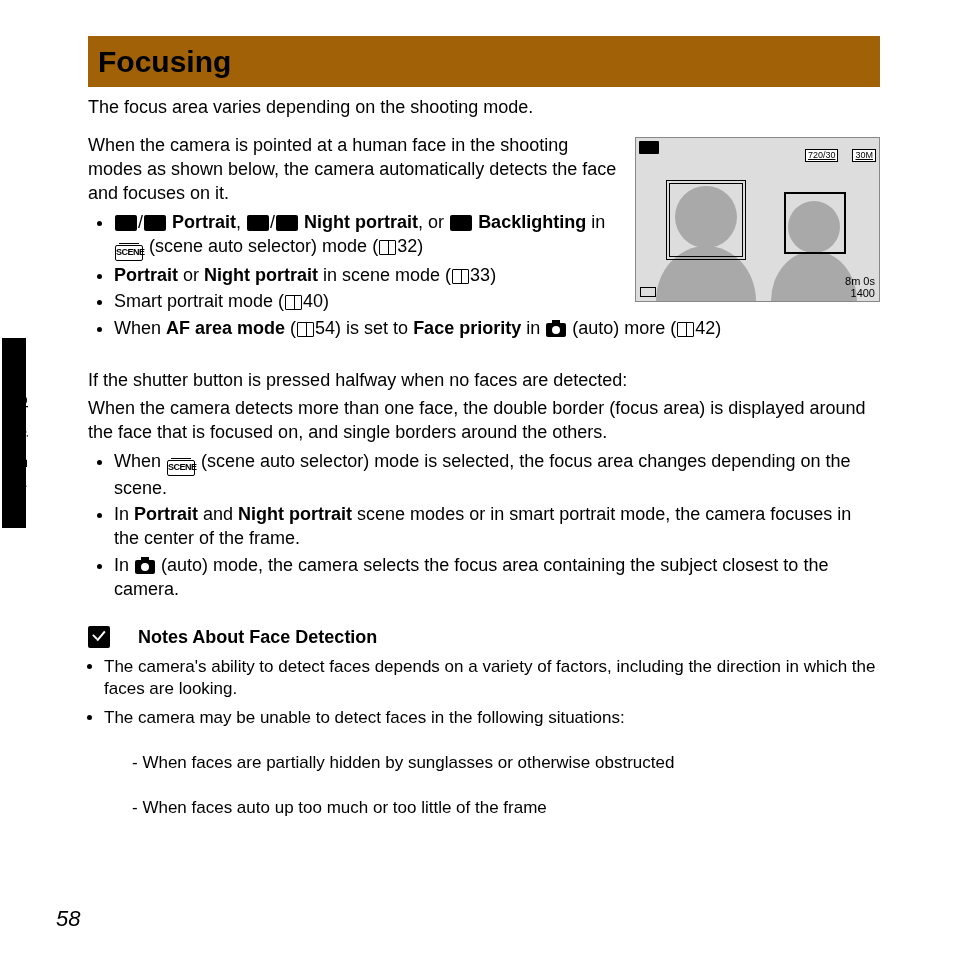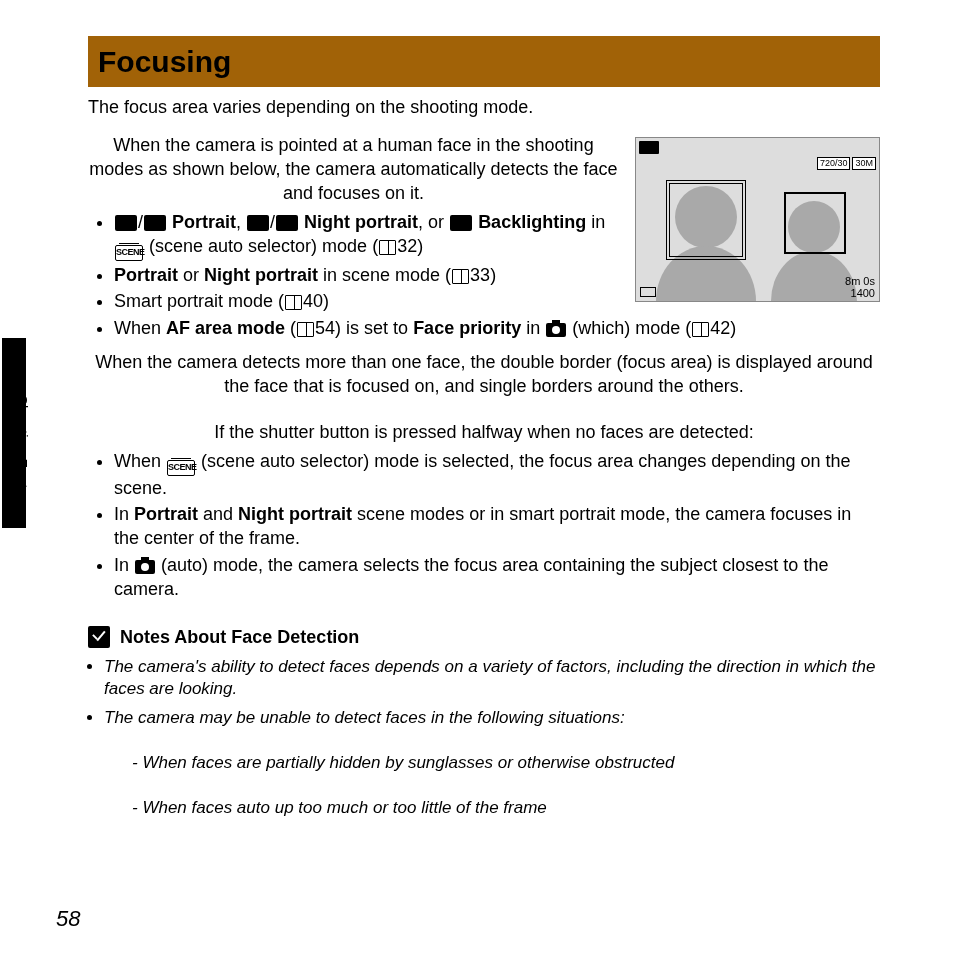--- a/index.html
+++ b/index.html
@@ -35,21 +35,20 @@
     font-size: 26px;
     font-weight: 700;
   }
   .facewrap {
     float: right;
     width: 245px;
     margin: 4px 0 6px 16px;
   }
   .para {
     margin: 4px 0;
-    text-align: center;
   }
   ul.bullets {
     margin: 2px 0 6px 0;
     padding-left: 26px;
   }
   ul.bullets > li {
     list-style: disc;
     margin: 2px 0;
   }
   .clear { clear: both; }
@@ -112,21 +111,21 @@
     width: 243px;
     height: 163px;
     position: relative;
     overflow: hidden;
   }
   .lcd .tl {
     position: absolute; top: 3px; left: 3px;
     width: 20px; height: 13px; background: #000; border-radius: 1px;
   }
   .lcd .tr {
-    position: absolute; top: 19px; right: 3px; display: flex; gap: 2px;
+    position: absolute; top: 11px; right: 3px; display: flex; gap: 14px; text-decoration: underline;
   }
   .lcd .tr span {
     font-size: 9px; border: 1px solid #000; padding: 0 2px; background: #fff;
     line-height: 11px;
   }
   .lcd .br {
     position: absolute; bottom: 2px; right: 4px; text-align: right;
     font-size: 11px; line-height: 12px; color: #000;
   }
   .lcd .bl {
@@ -153,21 +152,21 @@
     border: 2px solid #000;
   }
   .fd1 { left: 30px; top: 42px; width: 72px; height: 72px; }
   .fd2 { left: 148px; top: 54px; width: 58px; height: 58px; }
   .midtxt { position: absolute; right: 4px; top: 36px; font-size: 12px; }
   
   .notes-head {
     margin-top: 24px;
     display: flex;
     align-items: center;
-    gap: 10px;
+    gap: 28px;
     font-weight: 700;
     font-size: 18px;
   }
   .check-icon {
     width: 22px; height: 22px;
     background: #000;
     position: relative;
     border-radius: 2px;
   }
   .check-icon::after {
@@ -182,21 +181,20 @@
     content: "";
     position: absolute;
     left: 7px; top: 9px;
     width: 12px; height: 2px;
     background: #fff;
     transform: rotate(-50deg);
   }
   ul.notes {
     margin: 6px 0 0 0;
     padding-left: 16px;
-    font-style: italic;
   }
   ul.notes > li {
     list-style: disc;
     margin: 6px 0;
     font-size: 17px;
   }
   .dashlist {
     margin: 6px 0 0 28px;
     font-size: 17px;
   }
@@ -280,29 +278,29 @@
     </li>
     <li>
       <b>Portrait</b><span> or </span><b>Night portrait</b><span> in scene mode (</span><span class="icon ic-book"></span><span>33)</span>
     </li>
     <li>
       <span>Smart portrait mode (</span><span class="icon ic-book"></span><span>40)</span>
     </li>
     <li>
       <span>When </span><b>AF area mode</b><span> (</span><span class="icon ic-book"></span><span>54) is set to </span><b>Face priority</b><span> in </span>
       <span class="icon ic-camera"></span>
-      <span> (which) mode (</span><span class="icon ic-book"></span><span>42)</span>
+      <span> (auto) more (</span><span class="icon ic-book"></span><span>42)</span>
     </li>
   </ul>
 
   <div class="clear"></div>
 
+  <div class="para" style="margin-top:22px;">If the shutter button is pressed halfway when no faces are detected:</div>
+
   <div class="para">When the camera detects more than one face, the double border (focus area) is displayed around the face that is focused on, and single borders around the others.</div>
-
-  <div class="para" style="margin-top:22px;">If the shutter button is pressed halfway when no faces are detected:</div>
 
   <ul class="bullets">
     <li>
       <span>When </span>
       <span class="icon ic-scene"><span class="barline"></span>SCENE</span>
       <span> (scene auto selector) mode is selected, the focus area changes depending on the scene.</span>
     </li>
     <li>
       <span>In </span><b>Portrait</b><span> and </span><b>Night portrait</b><span> scene modes or in smart portrait mode, the camera focuses in the center of the frame.</span>
     </li>

